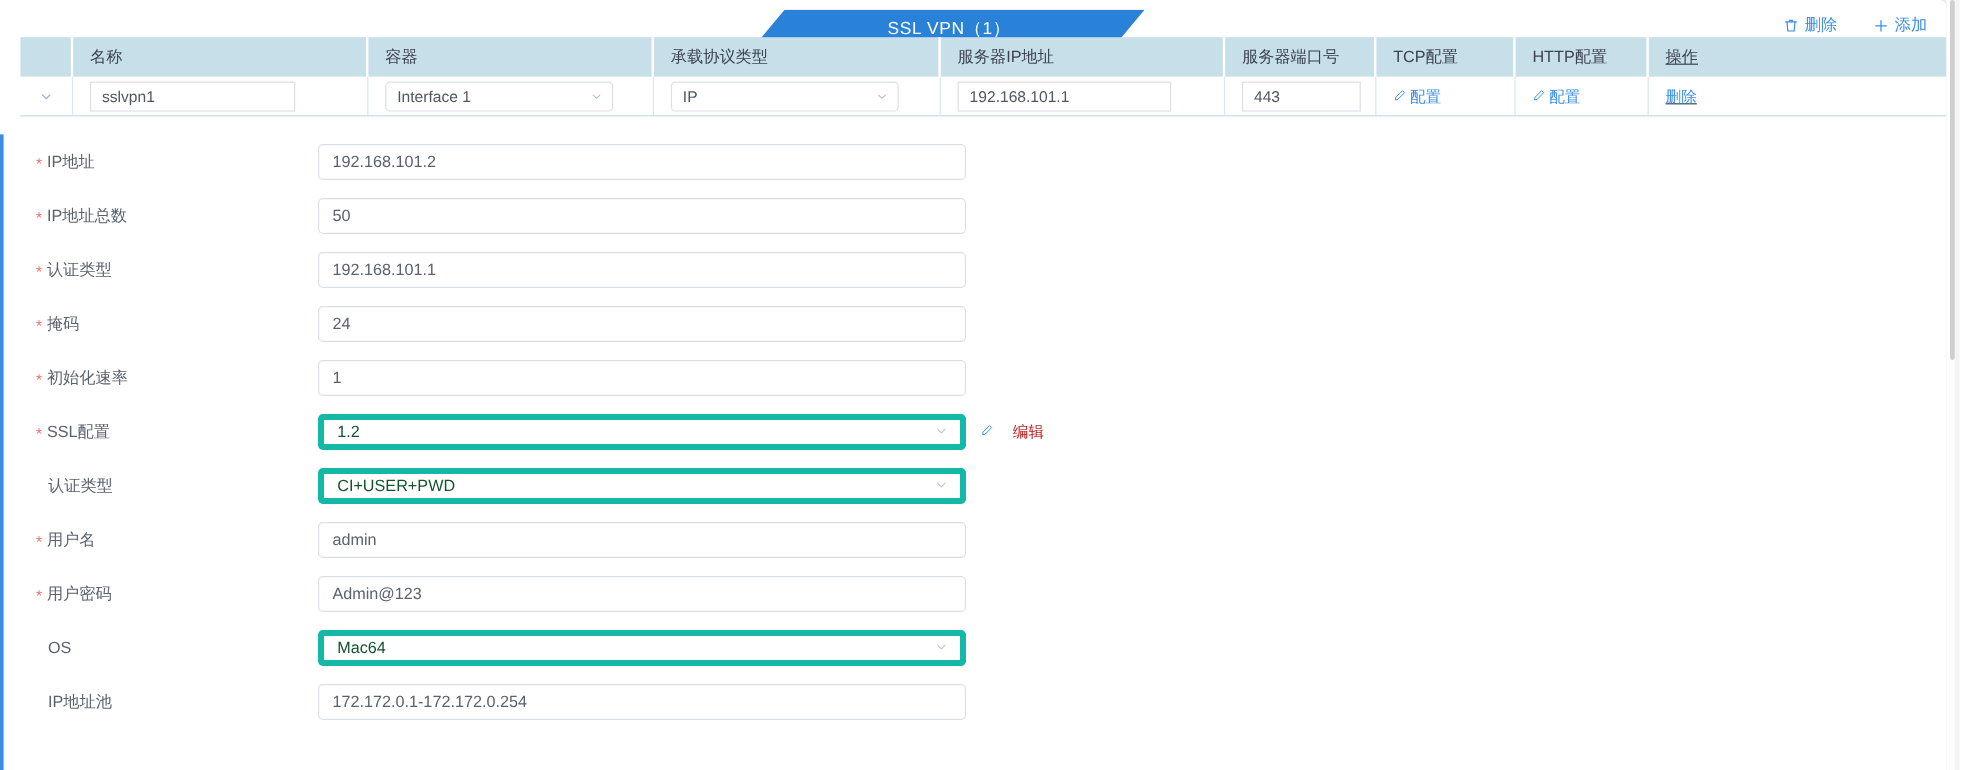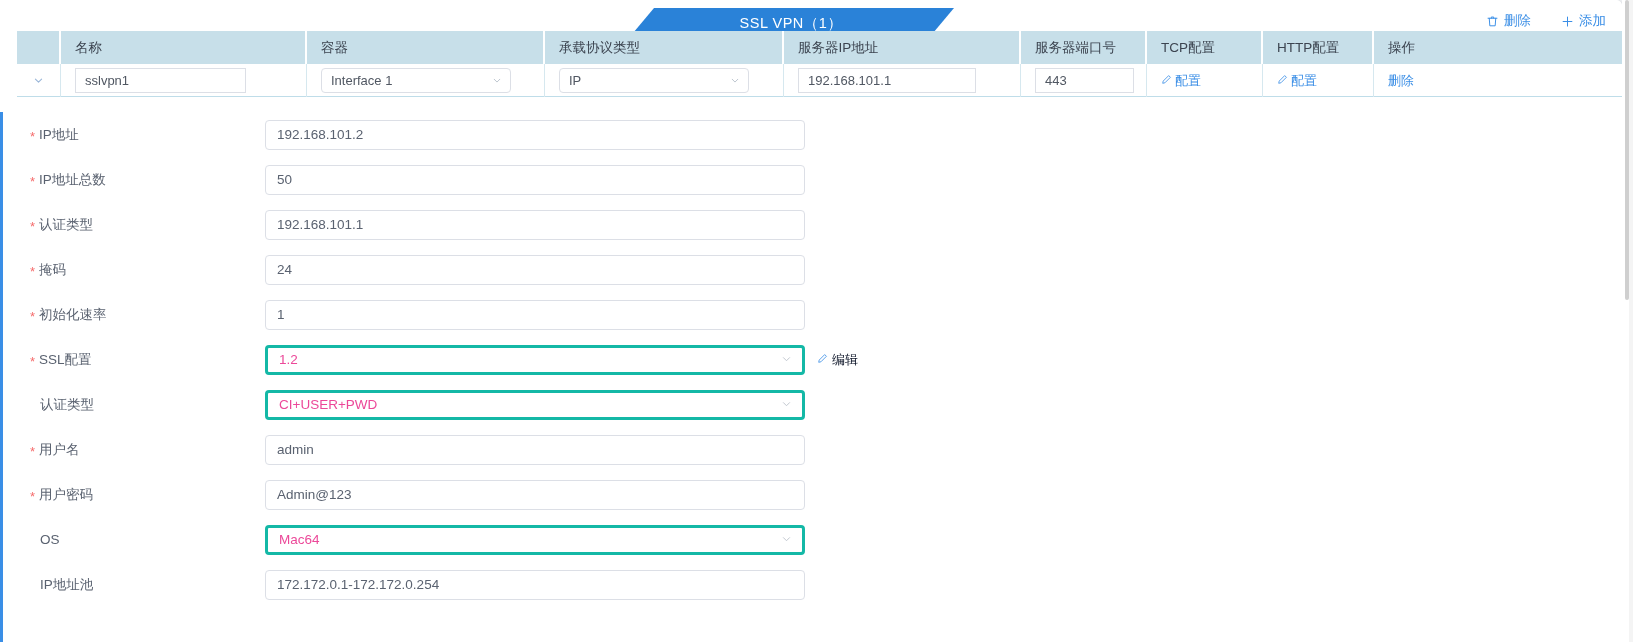--- a/index.html
+++ b/index.html
@@ -134,21 +134,21 @@
 
   
   .c-exp   { width: 44px;  padding-left: 0; justify-content: center; }
   .c-name  { width: 246px; }
   .c-cont  { width: 238px; }
   .c-proto { width: 239px; }
   .c-ip    { width: 237px; }
   .c-port  { width: 126px; }
   .c-tcp   { width: 116px; }
   .c-http  { width: 111px; text-align: center; }
-  .c-op    { width: 259px; }
+  .c-op    { width: 259px; text-decoration: underline; }
 
   .chev-btn {
     width: 22px; height: 22px;
     display: flex; align-items: center; justify-content: center;
     cursor: pointer;
   }
 
   
   .inp {
     height: 25px;
@@ -239,42 +239,42 @@
     font-size: 13.5px;
     color: #5a6270;
     padding: 0 11px;
     font-family: inherit;
     outline: none;
   }
   .fselect {
     position: relative;
     width: 540px;
     height: 30px;
-    border: 3px solid #14b8a6;
+    border: 5px solid #14b8a6;
     border-radius: 4px;
     background: #fff;
     display: flex;
     align-items: center;
     padding: 0 11px;
     font-size: 13.5px;
-    color: #ec4899;
+    color: #14532d;
     cursor: pointer;
   }
   .fselect .caret {
     position: absolute;
     right: 10px; top: 50%;
     transform: translateY(-50%);
   }
   .side-link {
     margin-left: 12px;
-    color: #0f172a;
+    color: #b91c1c;
     font-size: 13px;
     display: inline-flex;
     align-items: center;
-    gap: 4px;
+    gap: 16px;
     cursor: pointer;
     white-space: nowrap;
   }
 </style>
 </head>
 <body>
 
 <div class="app">
   <div class="card">
 

